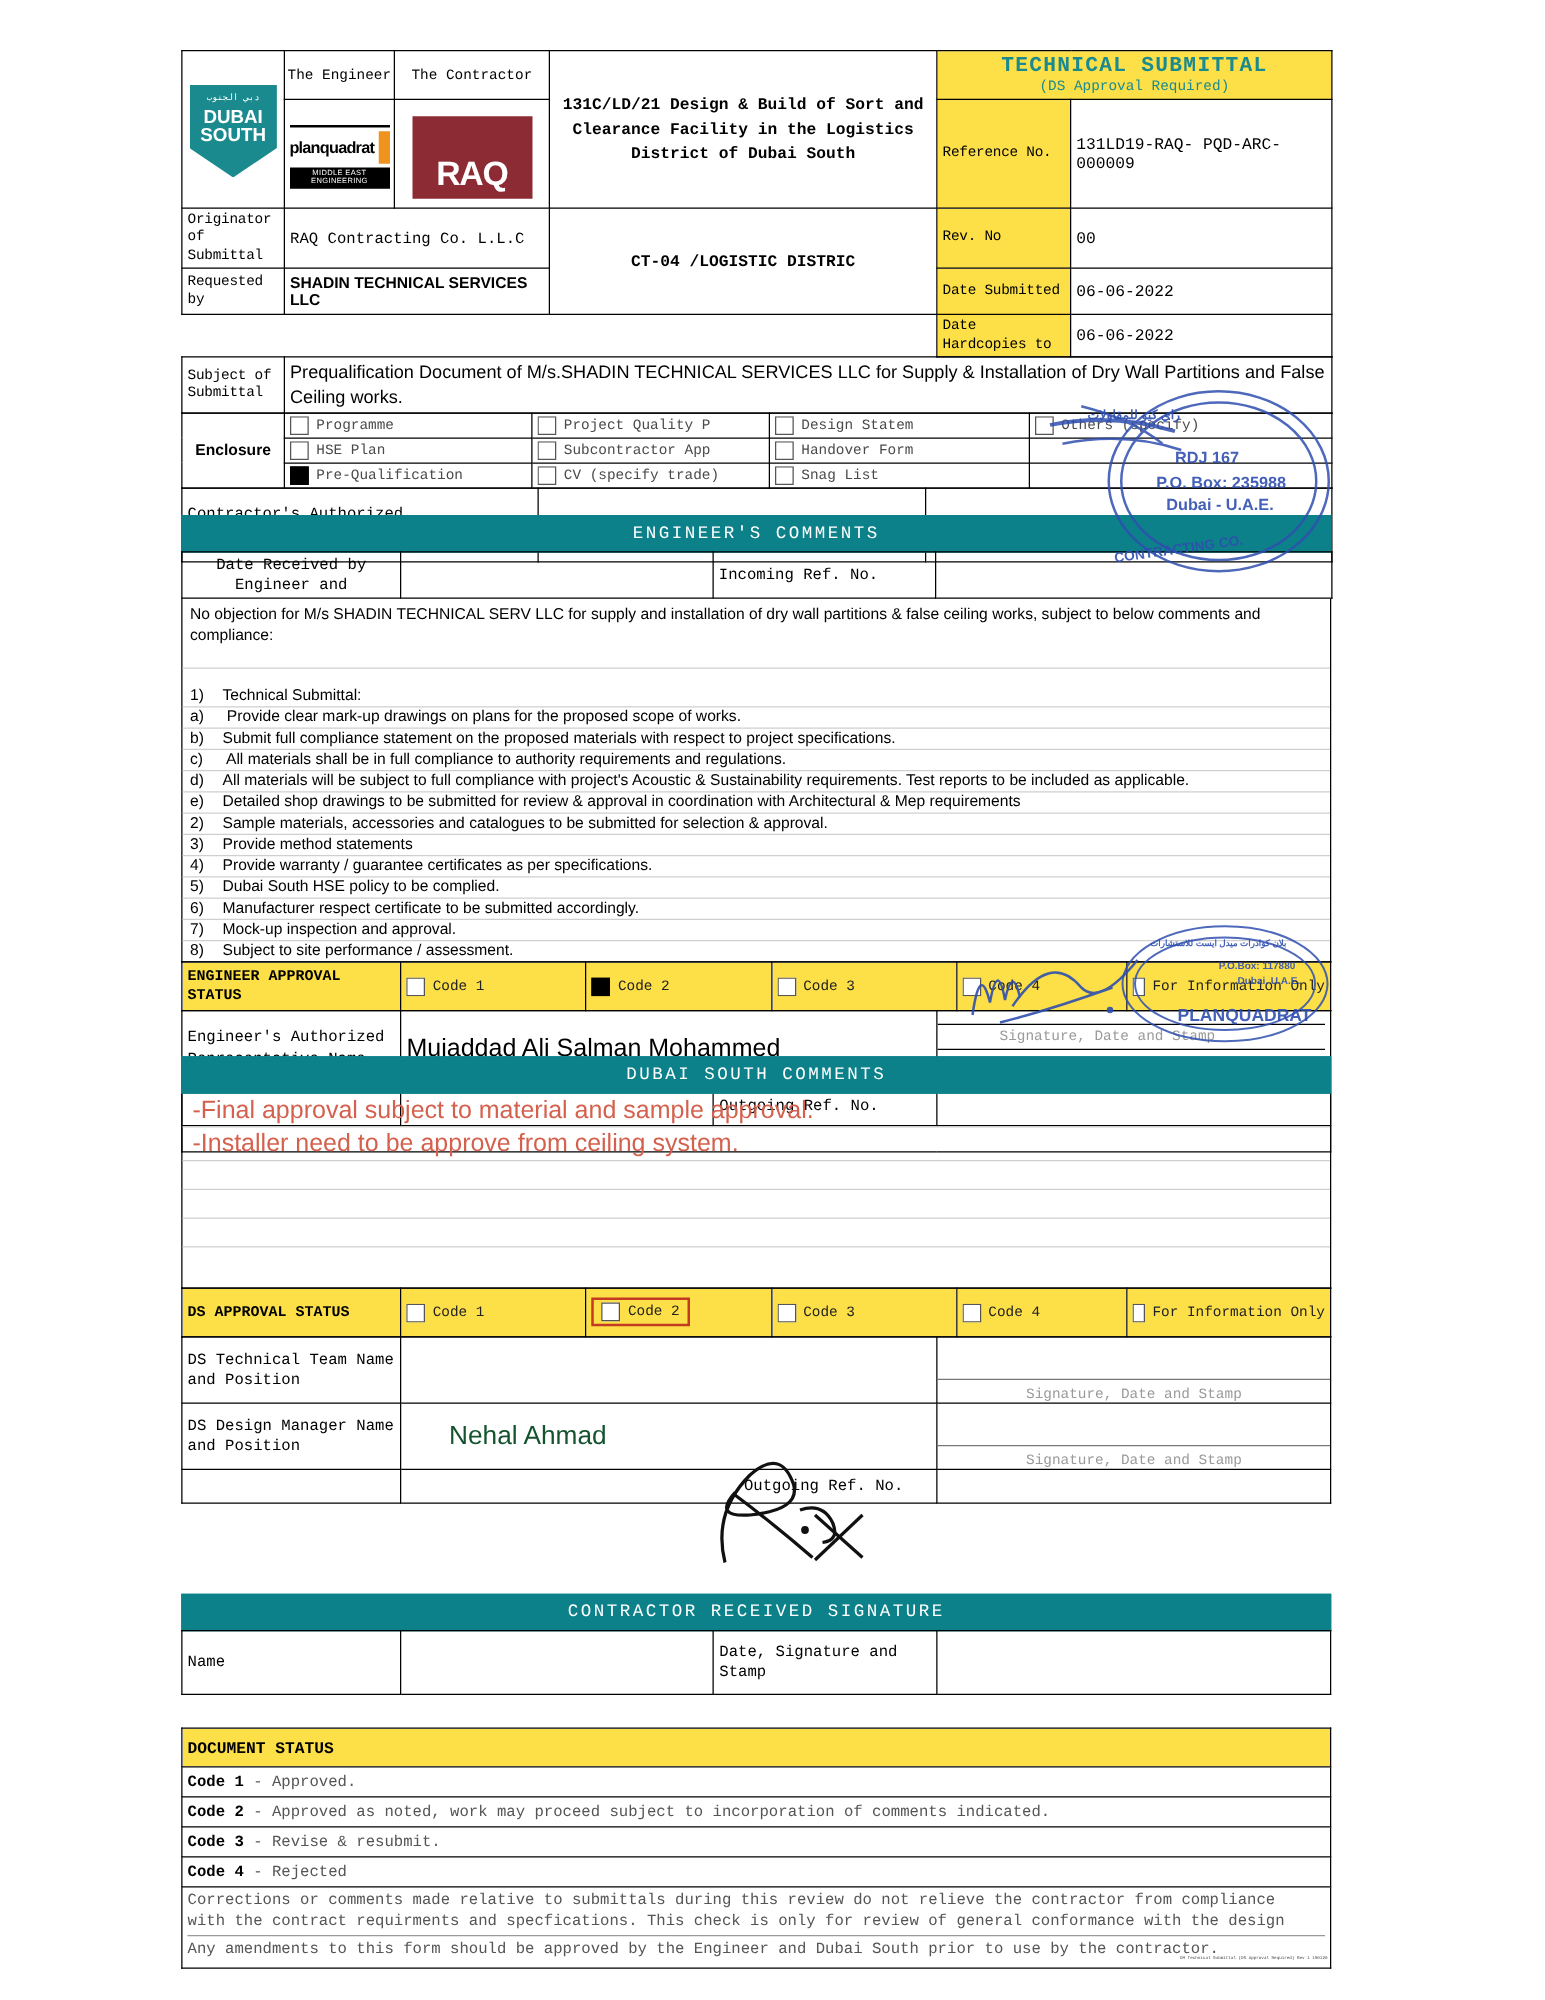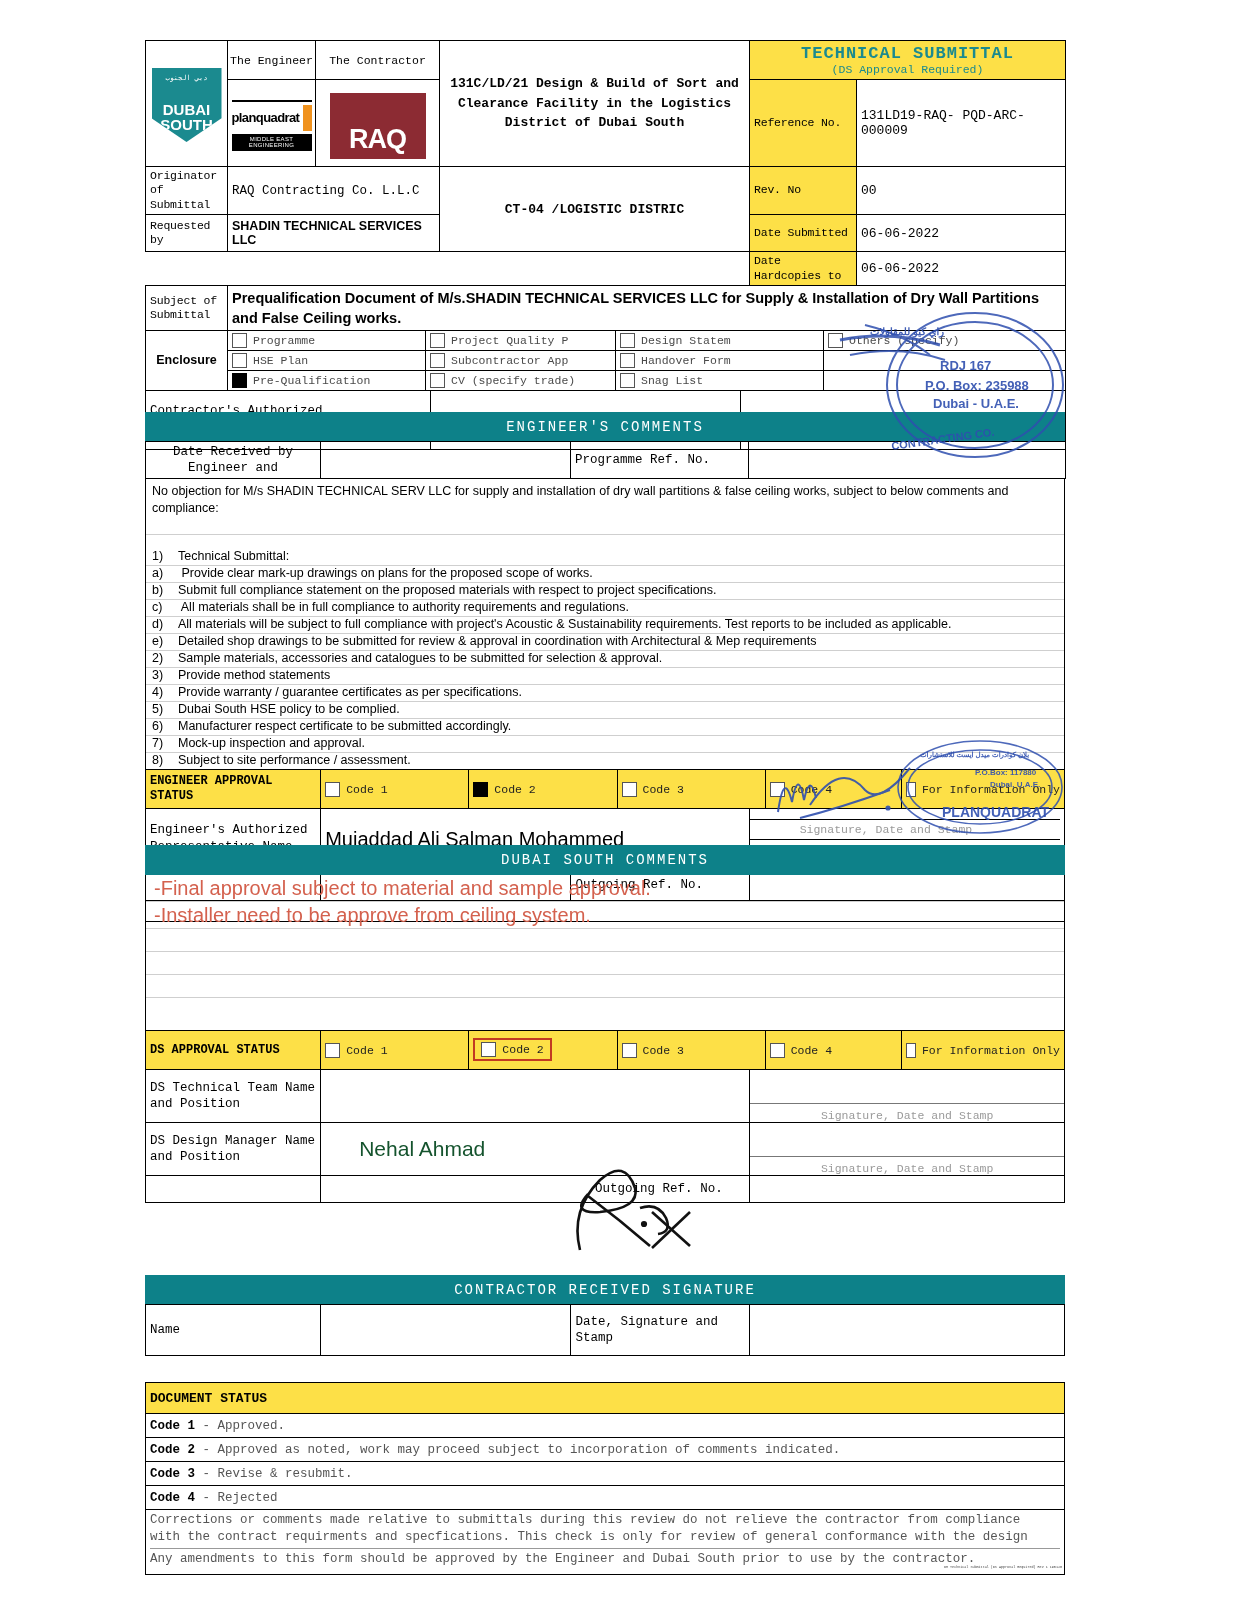--- a/index.html
+++ b/index.html
@@ -22,21 +22,21 @@
   #top{position:absolute;left:145px;top:40px;}
   .hdrlogo{height:86px;padding:0;text-align:center;}
   .colhead{font-size:11.5px;text-align:center;padding:1px 0;border-bottom:1px solid #000;}
   .shield{
     width:70px;height:74px;margin:3px auto 0;background:#1B8A8F;color:#fff;
     display:flex;flex-direction:column;align-items:center;justify-content:flex-start;
     -webkit-clip-path:polygon(0 0,100% 0,100% 68%,50% 100%,0 68%);
     clip-path:polygon(0 0,100% 0,100% 68%,50% 100%,0 68%);
   }
   .shield .ar{font-size:7px;margin-top:6px;letter-spacing:.5px;}
-  .shield .d1{font-family:"Liberation Sans",sans-serif;font-weight:bold;font-size:15px;line-height:15px;margin-top:20px;}
+  .shield .d1{font-family:"Liberation Sans",sans-serif;font-weight:bold;font-size:15px;line-height:15px;margin-top:3px;}
   .shield .d2{font-family:"Liberation Sans",sans-serif;font-weight:bold;font-size:15px;line-height:16px;}
   .pq{width:80px;margin:4px auto 0;background:#000;padding:2px 0;}
   .pq .w{background:#fff;display:flex;align-items:center;justify-content:center;height:32px;}
   .pq .t{font-family:"Liberation Sans",sans-serif;font-weight:bold;font-size:13px;color:#000;letter-spacing:-.6px;}
   .pq .sq{width:13px;height:26px;background:#F0921E;margin-left:4px;}
   .pq .sub{color:#fff;font-family:"Liberation Sans",sans-serif;font-size:6px;text-align:center;letter-spacing:.3px;padding:2px 0 1px;}
   .raq{width:96px;height:66px;margin:6px auto 0;background:#8C2B33;display:flex;align-items:flex-end;justify-content:center;}
   .raq span{font-family:"Liberation Sans",sans-serif;font-weight:bold;font-size:27px;color:#fff;letter-spacing:-1px;padding-bottom:4px;}
   .projtitle{font-size:13px;font-weight:bold;line-height:1.5;text-align:center;}
   .tsub{color:#1B8A8F;font-weight:bold;font-size:17px;text-align:center;letter-spacing:1px;}
@@ -140,21 +140,21 @@
     </table>
 
 <table style="margin-top:-1px">
   <colgroup>
         <col style="width:82px">
         <col style="width:838px">
       </colgroup>
   <tbody>
         <tr>
     <td class="lbl">Subject of Submittal</td>
-    <td class="sans" style="font-size:14.5px;font-weight:bold;line-height:20px;margin-top:20px;">Prequalification Document of M/s.SHADIN TECHNICAL SERVICES LLC  for Supply &amp; Installation of Dry Wall Partitions and False Ceiling works.</td>
+    <td class="sans" style="font-size:14.5px;font-weight:normal;line-height:20px;margin-top:20px;">Prequalification Document of M/s.SHADIN TECHNICAL SERVICES LLC  for Supply &amp; Installation of Dry Wall Partitions and False Ceiling works.</td>
   </tr>
 </tbody>
     </table>
 
 <table style="margin-top:-1px">
   <colgroup>
         <col style="width:82px">
         <col style="width:198px">
         <col style="width:190px">
         <col style="width:208px">
@@ -258,21 +258,21 @@
     <colgroup>
         <col style="width:175px">
         <col style="width:250px">
         <col style="width:178px">
         <col style="width:317px">
       </colgroup>
     <tbody>
         <tr>
       <td class="mono ctr" style="font-size:12.5px;height:32px;line-height:16px">Date Received by Engineer and</td>
       <td></td>
-      <td class="mono" style="font-size:12.5px">Programme Ref. No.</td>
+      <td class="mono" style="font-size:12.5px">Incoming Ref. No.</td>
       <td></td>
     </tr>
   </tbody>
     </table>
 
   <div style="width:918px;border:1px solid #000;border-top:none;padding:0;">
     <div class="cmt" style="padding:4px 6px 0 6px;line-height:17px;">No objection for M/s  SHADIN TECHNICAL SERV LLC   for supply and installation of dry wall partitions &amp; false ceiling works, subject to below comments and compliance:</div>
     <div style="height:17px;border-bottom:1px solid #cfcfcf"></div>
     <div style="height:14px;"></div>
     <div class="cmt">

